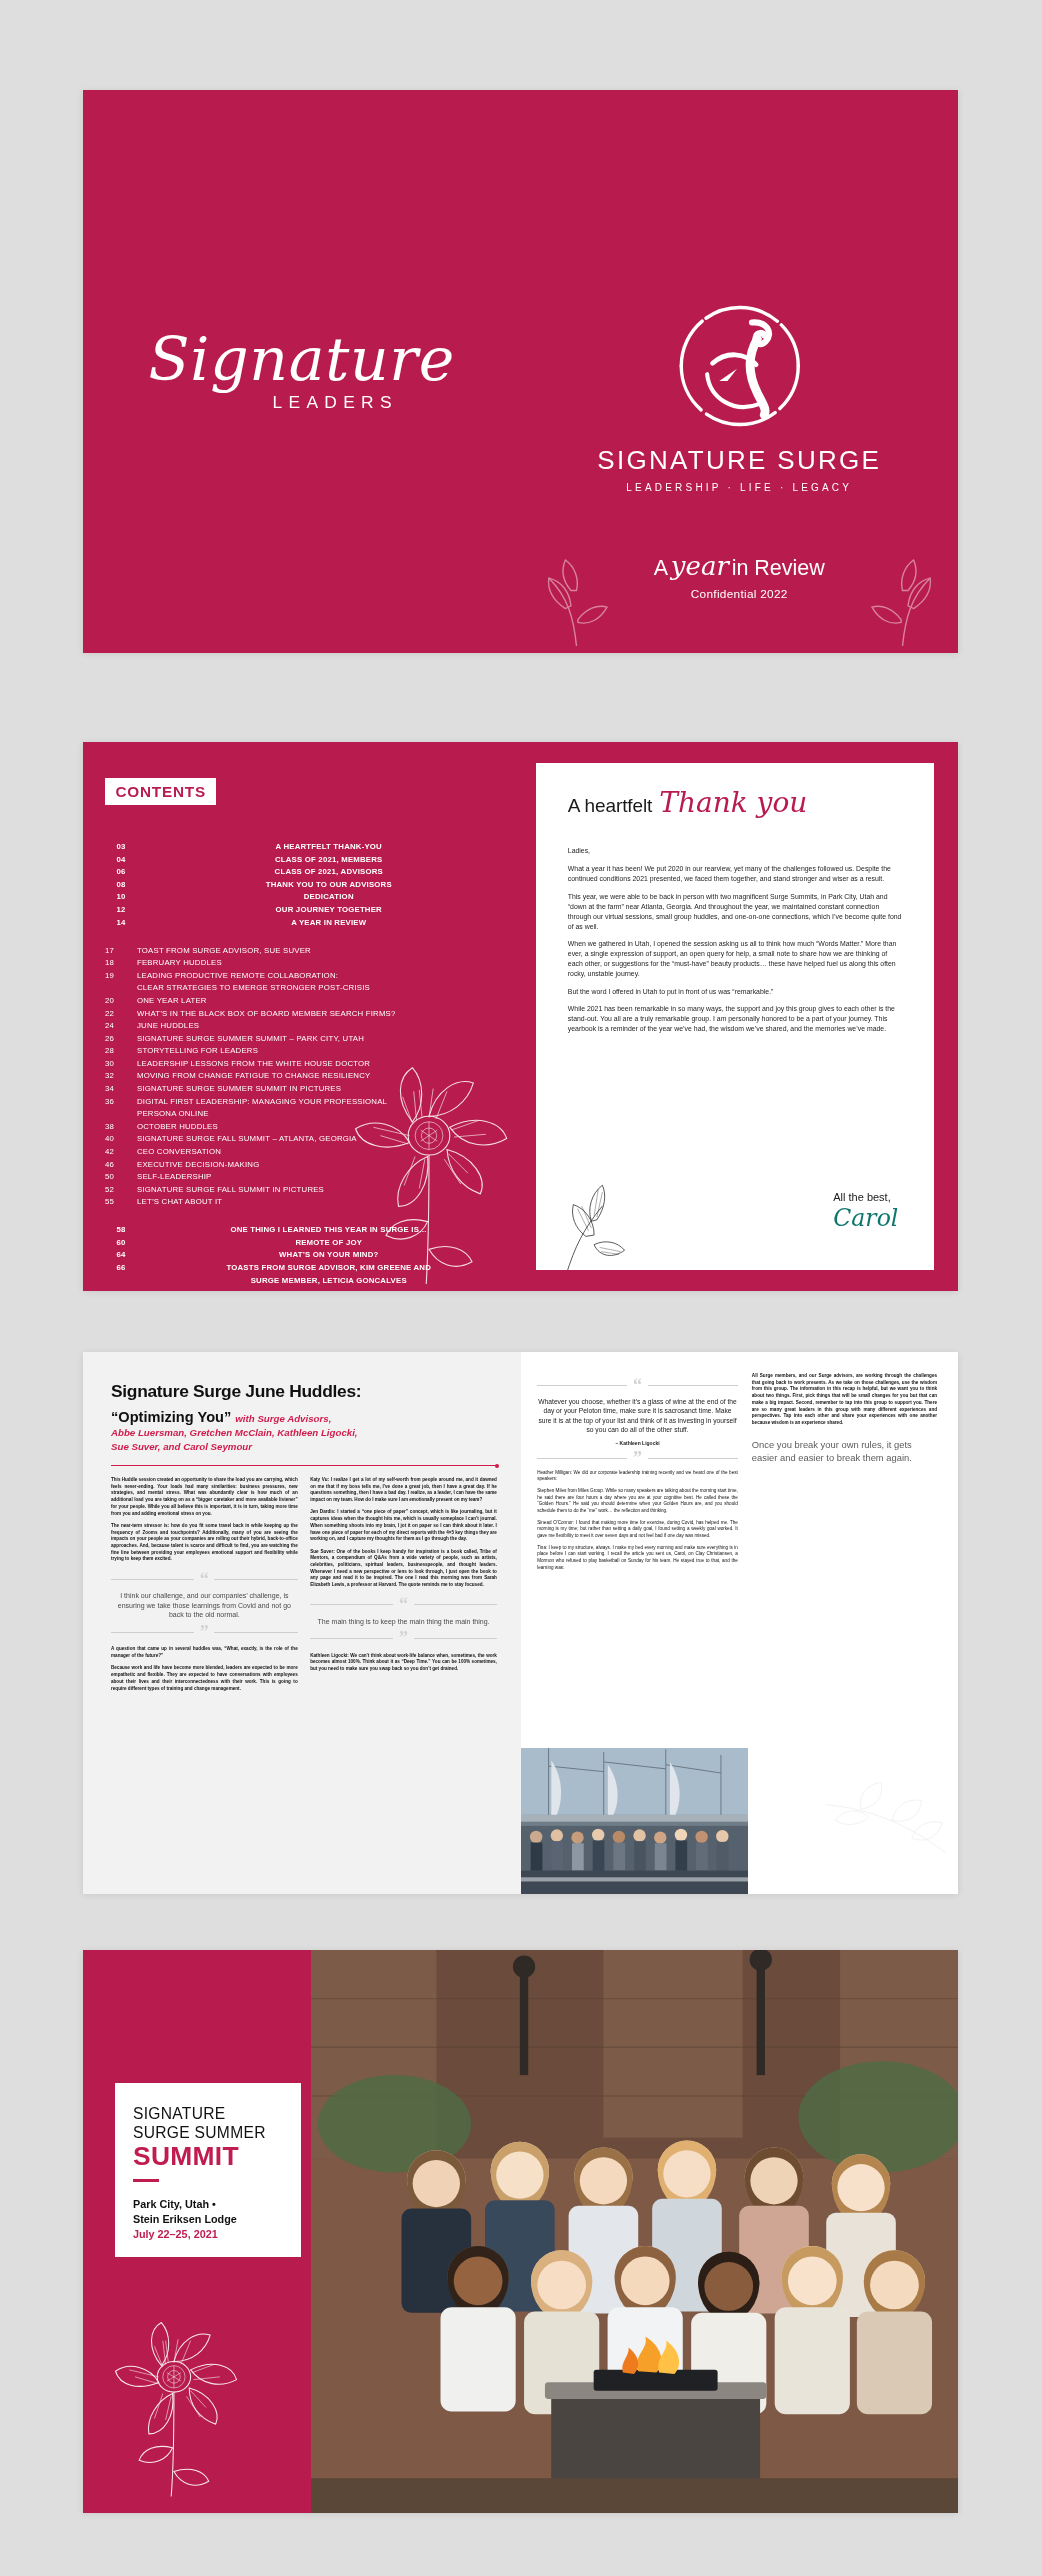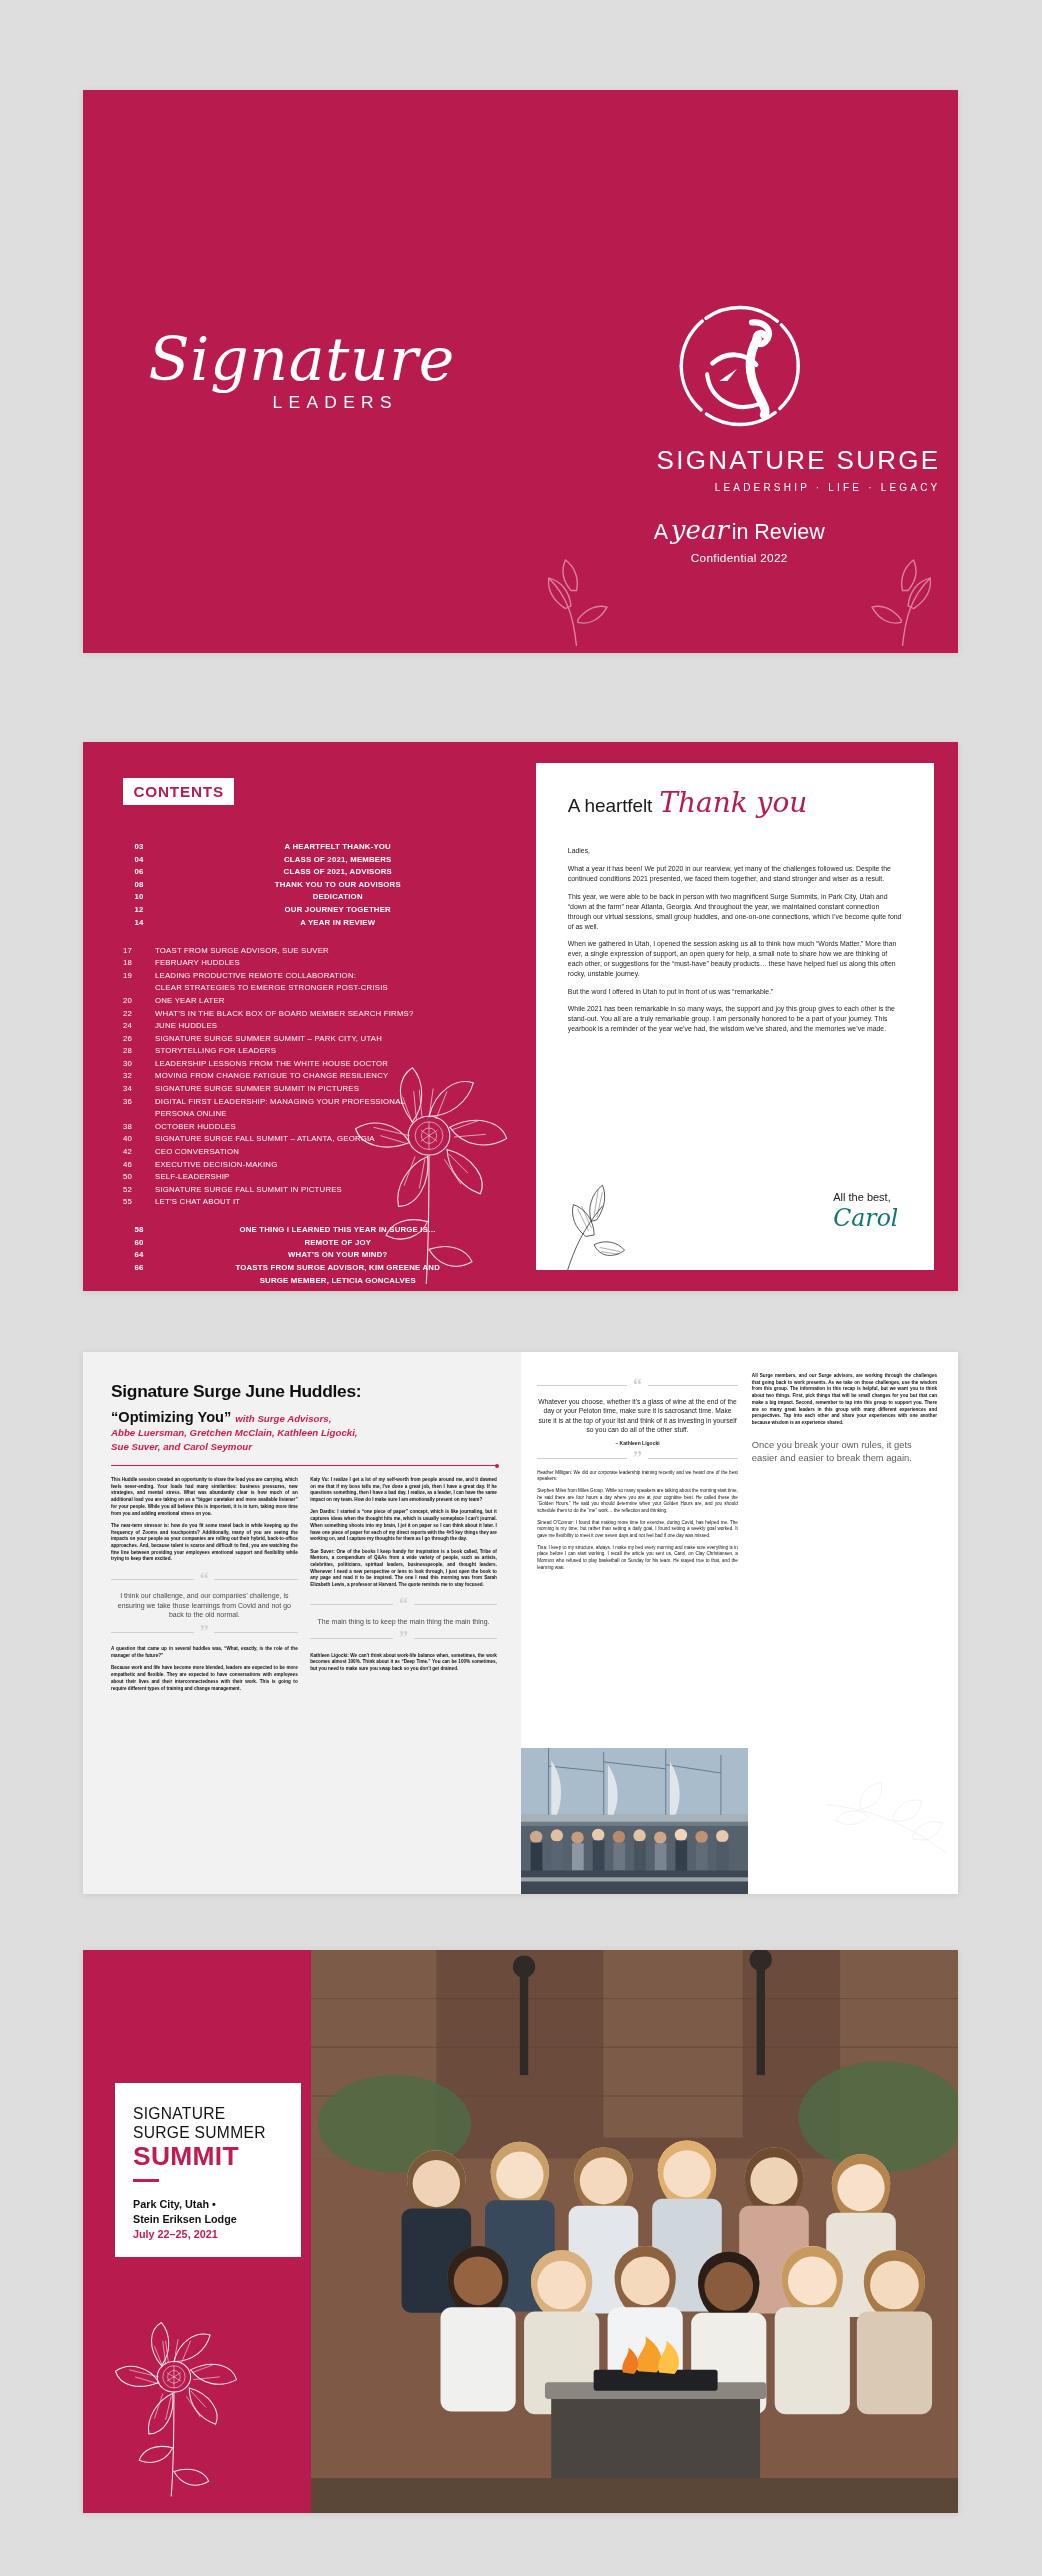--- a/index.html
+++ b/index.html
@@ -47,51 +47,51 @@
     line-height: .95;
     letter-spacing: 0.7px;
     white-space: nowrap;
   }
   .leaders-word {
     font-size: 17.4px; letter-spacing: 6.3px; font-weight: 400;
     margin-top: 4.2px; padding-left: 67px;
   }
   .surge-lockup {
     position: absolute; left: 50%; top: 208px;
-    transform: translateX(-50%); text-align: right; color: #fff; width: 92%;
+    transform: translateX(-50%); text-align: center; color: #fff; width: 92%;
   }
   .surge-mark { width: 136px; height: 136px; margin: 0 auto 11px auto; display: block; }
   .surge-name {
     font-size: 26px; letter-spacing: 2.3px; font-weight: 400; white-space: nowrap;
   }
   .surge-tag {
     font-size: 10px; letter-spacing: 3.2px; margin-top: 6.3px; white-space: nowrap;
   }
   .year-review {
-    position: absolute; left: 50%; top: 425px; transform: translateX(-50%);
+    position: absolute; left: 50%; top: 461px; transform: translateX(-50%);
     color: #fff; text-align: center; white-space: nowrap;
   }
   .year-review .yr-line { font-size: 21.5px; font-weight: 300; }
   .year-review .yr-script {
     font-family: "DejaVu Serif", serif; font-style: italic; font-size: 26px;
     padding: 0 2.8px;
   }
   .confidential { font-size: 11.8px; margin-top: 5.6px; font-weight: 300; letter-spacing: 0.3px; }
   .leaf-deco { position: absolute; opacity: .45; }
 
   
   #spread-contents {
     position: relative;
     margin: 89px 83px 0 83px;
     width: 875px; height: 549px;
     display: flex; background: #b81c4e;
     box-shadow: 0 1.4px 7px rgba(0,0,0,.10);
     overflow: hidden;
   }
-  .contents-page { width: 50%; position: relative; padding: 36px 0 0 40px; }
+  .contents-page { width: 50%; position: relative; padding: 36px 0 0 22px; }
   .contents-badge {
     display: inline-block; background: #fff; color: #b81c4e;
     font-size: 15.3px; font-weight: 700; letter-spacing: 0.8px;
     padding: 4.9px 10.4px 4.2px 10.4px;
   }
   .toc { margin-top: 36px; }
   .toc-group { margin-bottom: 15.3px; }
   .toc-row { display: flex; color: #fff; font-size: 7.8px; line-height: 12.6px; letter-spacing: 0.2px; }
   .toc-row.bold { font-weight: 700; text-align: center; }
   .toc-num { width: 32px; flex: 0 0 32px; }

